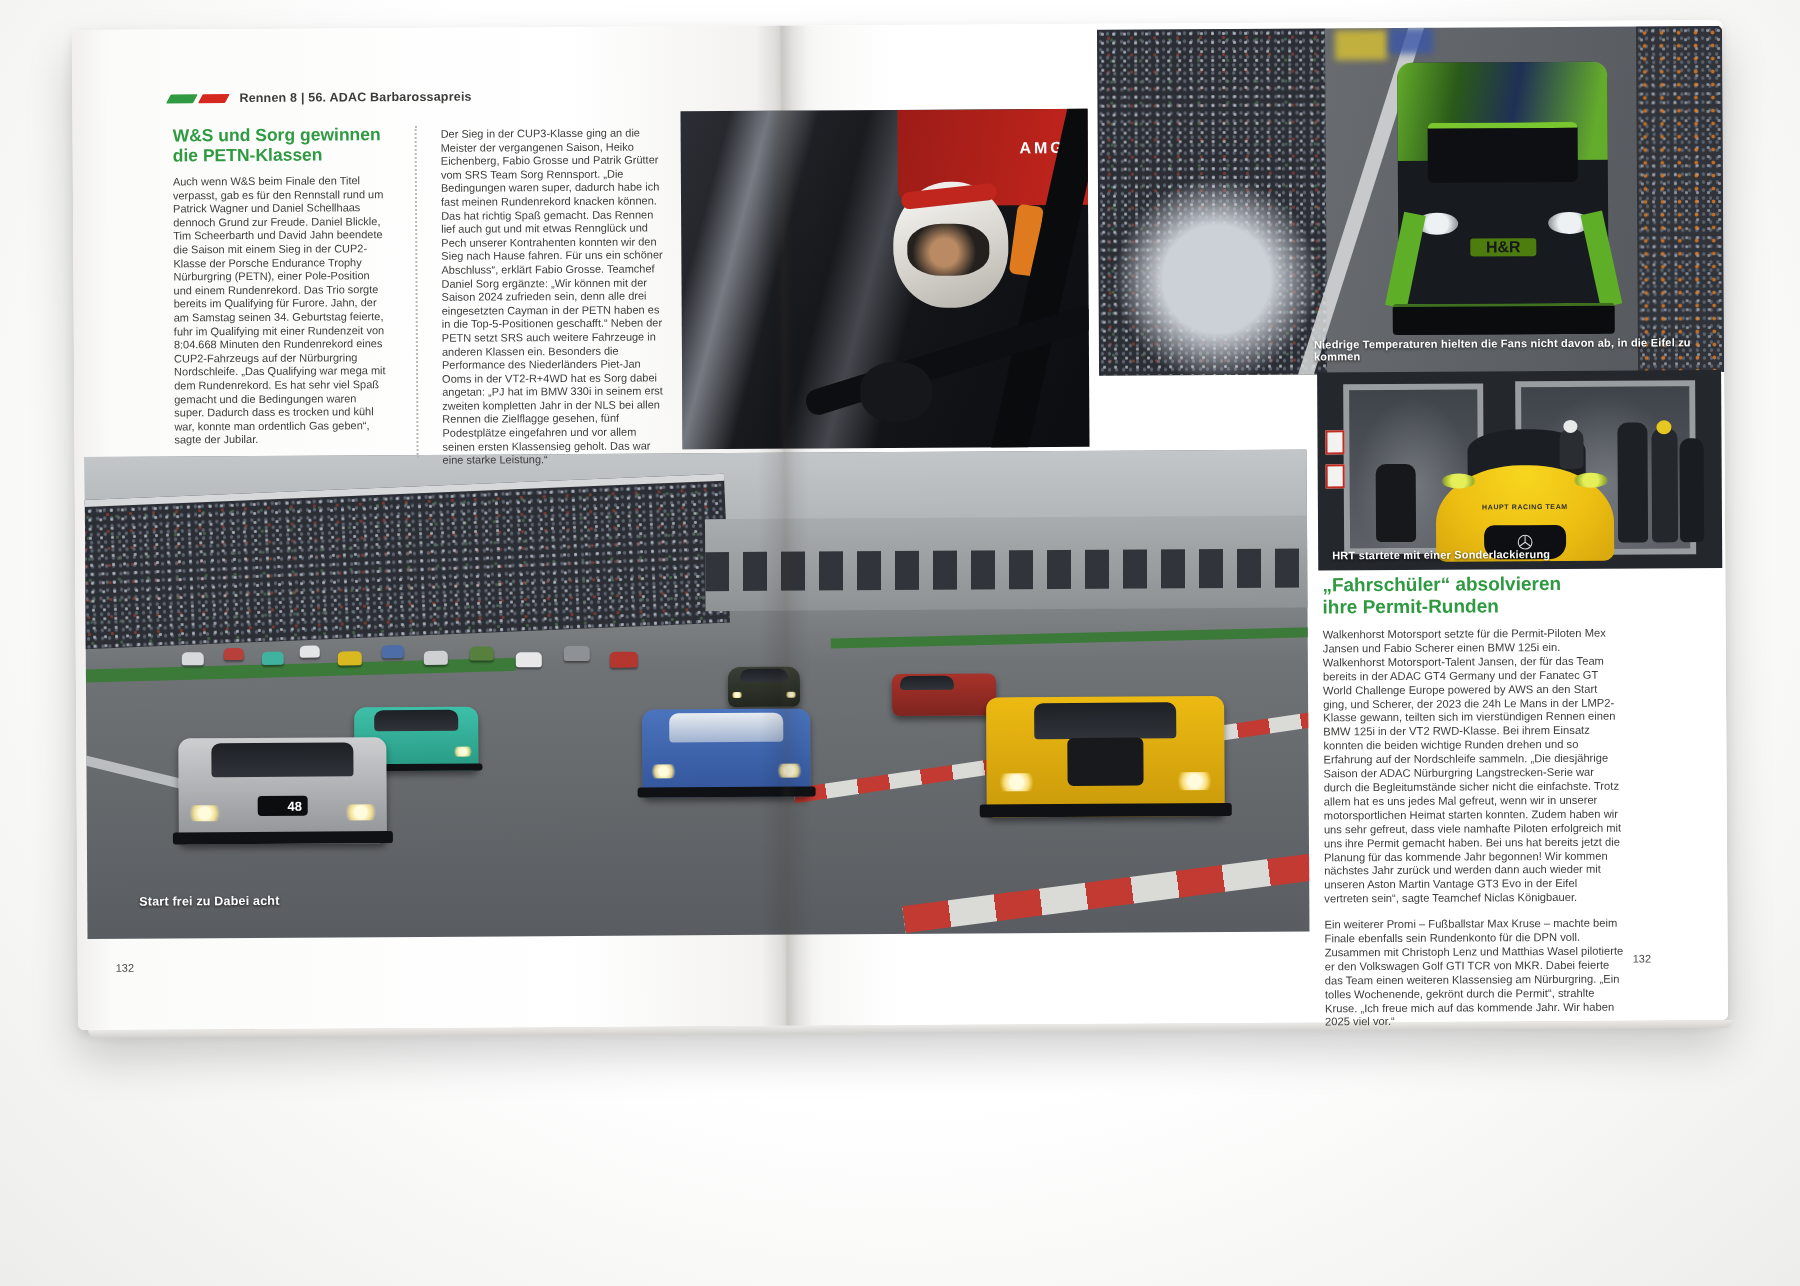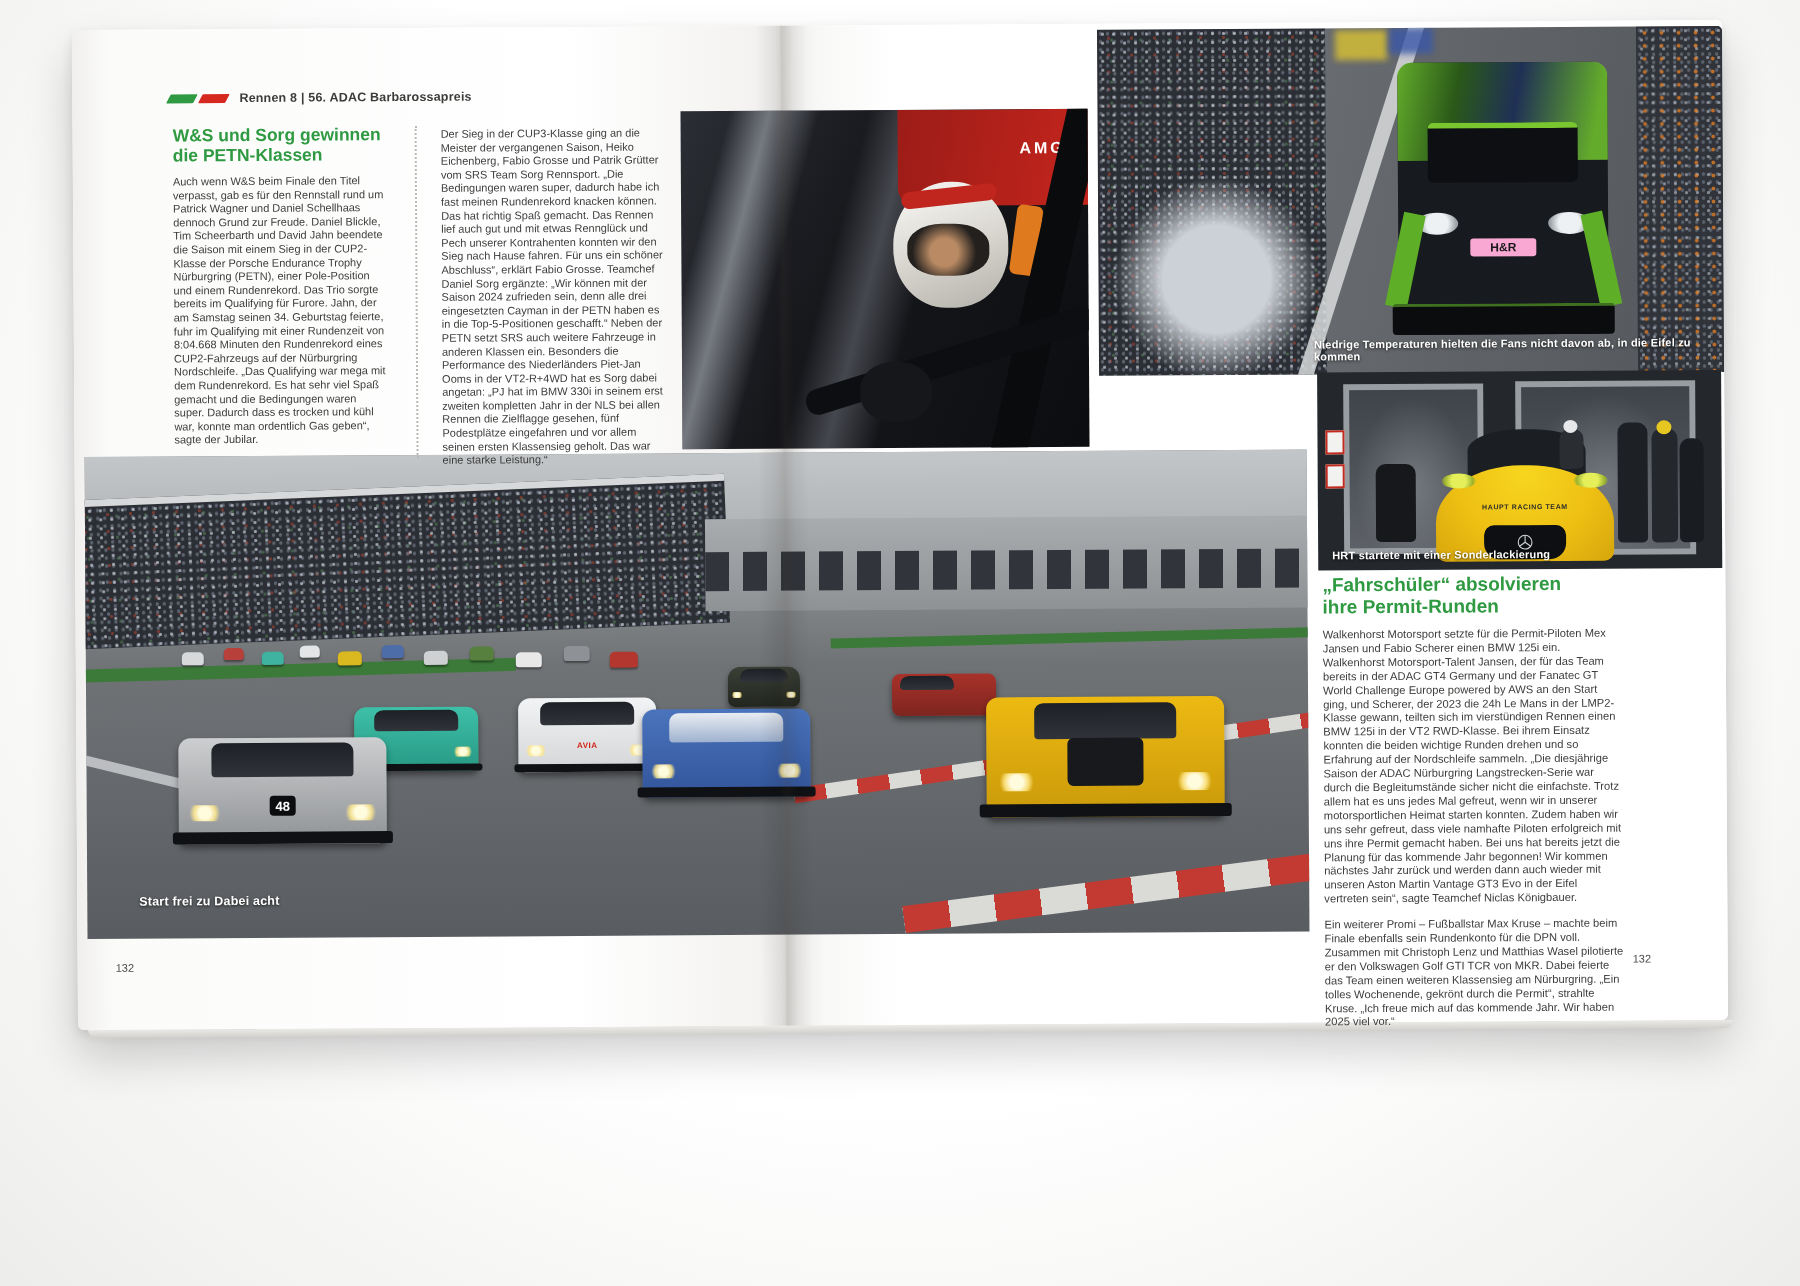--- a/index.html
+++ b/index.html
@@ -93,21 +93,21 @@
   .porsche{position:absolute;left:300px;top:35px;width:210px;height:272px;
     background:#171a1f;border-radius:16px 16px 10px 10px;}
   .porsche .hood{position:absolute;left:0;top:0;width:100%;height:36%;border-radius:14px 14px 0 0;
     background:linear-gradient(100deg,#6ab82c 0%,#2c5f18 28%,#20325a 55%,#6ab82c 92%);opacity:.92;}
   .porsche .shield{position:absolute;left:30px;right:30px;top:60px;height:54px;background:#0d0f12;
     border-top:6px solid #79c62f;border-radius:6px;}
   .porsche .hl{position:absolute;top:150px;width:42px;height:22px;border-radius:50%;
     background:radial-gradient(circle,#eef1f3 0 45%,#9da3a8 80%);}
   .porsche .hl.l{left:18px;} .porsche .hl.r{right:18px;}
   .porsche .plate{position:absolute;left:50%;top:176px;transform:translateX(-50%);width:66px;height:18px;
-    background:#f9a8d4;border-radius:3px;color:#17181a;font-weight:bold;font-size:12px;
+    background:#4d7c0f;border-radius:3px;color:#17181a;font-weight:bold;font-size:16px;
     display:flex;align-items:center;justify-content:center;}
   .porsche .slash{position:absolute;width:22px;height:95px;background:#5fae28;transform:rotate(12deg);}
   .porsche .slash.l{left:-4px;top:150px;} .porsche .slash.r{right:-4px;top:150px;transform:rotate(-12deg);}
   .porsche .splitter{position:absolute;left:-6px;right:-6px;bottom:0;height:28px;background:#0a0c0e;
     border-radius:4px;border-top:3px solid #3f7020;}
 
   
   .ph-garage{left:1243px;top:350px;width:404px;height:198px;background:#24272b;}
   .gar-door{position:absolute;border:6px solid #989da1;background:linear-gradient(#3f434a,#5d6167);}
   .gar-door::after{content:"";position:absolute;inset:0;background:radial-gradient(ellipse at 50% 60%,rgba(150,155,160,.5) 0,rgba(0,0,0,0) 65%);}
@@ -158,21 +158,21 @@
   .mini-car{position:absolute;border-radius:5px 5px 3px 3px;box-shadow:0 2px 2px rgba(0,0,0,.4);}
   .car{position:absolute;box-shadow:0 4px 6px rgba(0,0,0,.45);border-radius:12px 12px 7px 7px;}
   .car .glass{position:absolute;left:16%;right:16%;top:5%;height:32%;
     background:linear-gradient(#1d2025,#30343a);border-radius:9px 9px 4px 4px;}
   .car .hl{position:absolute;bottom:22%;width:17%;height:15%;
     background:radial-gradient(circle,#fffbdd 0 30%,rgba(255,232,140,.85) 55%,transparent 78%);}
   .car .hl.l{left:4%;} .car .hl.r{right:4%;}
   .car .splitter{position:absolute;left:-3%;right:-3%;bottom:0;height:11%;background:#0f1114;border-radius:3px;}
   .car .roundel{position:absolute;left:50%;bottom:26%;transform:translateX(-50%);
     background:#0b0d0f;color:#fff;font-weight:bold;font-size:13px;border-radius:4px;
-    width:26px;height:20px;display:flex;align-items:center;justify-content:center;}
+    width:26px;height:20px;display:flex;align-items:center;justify-content:center;padding-left:24px;}
   .car .avia{position:absolute;left:50%;bottom:30%;transform:translateX(-50%);
     color:#d02418;font-weight:bold;font-size:8px;letter-spacing:.5px;}
   .star-ic{display:block;}
 </style>
 </head>
 <body>
 
 <div class="scene">
   <div class="magazine">
 
@@ -300,27 +300,20 @@
       </div>
       <div class="car" style="left:806px;top:222px;width:104px;height:42px;background:linear-gradient(#a8322a,#7e251f);border-radius:8px;">
         <div class="glass" style="left:8%;right:40%;"></div>
       </div>
       <div class="car" style="left:268px;top:252px;width:124px;height:64px;background:linear-gradient(#3ec0a8,#279884);">
         <div class="glass"></div>
         <div class="hl l"></div>
         <div class="hl r"></div>
         <div class="splitter"></div>
       </div>
-      <div class="car" style="left:432px;top:244px;width:138px;height:74px;background:linear-gradient(#f2f3f4,#d4d5d6);">
-        <div class="glass"></div>
-        <div class="hl l"></div>
-        <div class="hl r"></div>
-        <div class="avia">AVIA</div>
-        <div class="splitter"></div>
-      </div>
       <div class="car" style="left:556px;top:256px;width:168px;height:88px;background:linear-gradient(#4a74bd,#32549a);">
         <div class="glass" style="background:linear-gradient(#e8ecf2,#9fb2cf);"></div>
         <div class="hl l"></div>
         <div class="hl r"></div>
         <div class="splitter"></div>
       </div>
       <div class="car" style="left:92px;top:282px;width:208px;height:106px;background:linear-gradient(#cdced0,#8f9295);">
         <div class="glass"></div>
         <div class="hl l"></div>
         <div class="hl r"></div>

